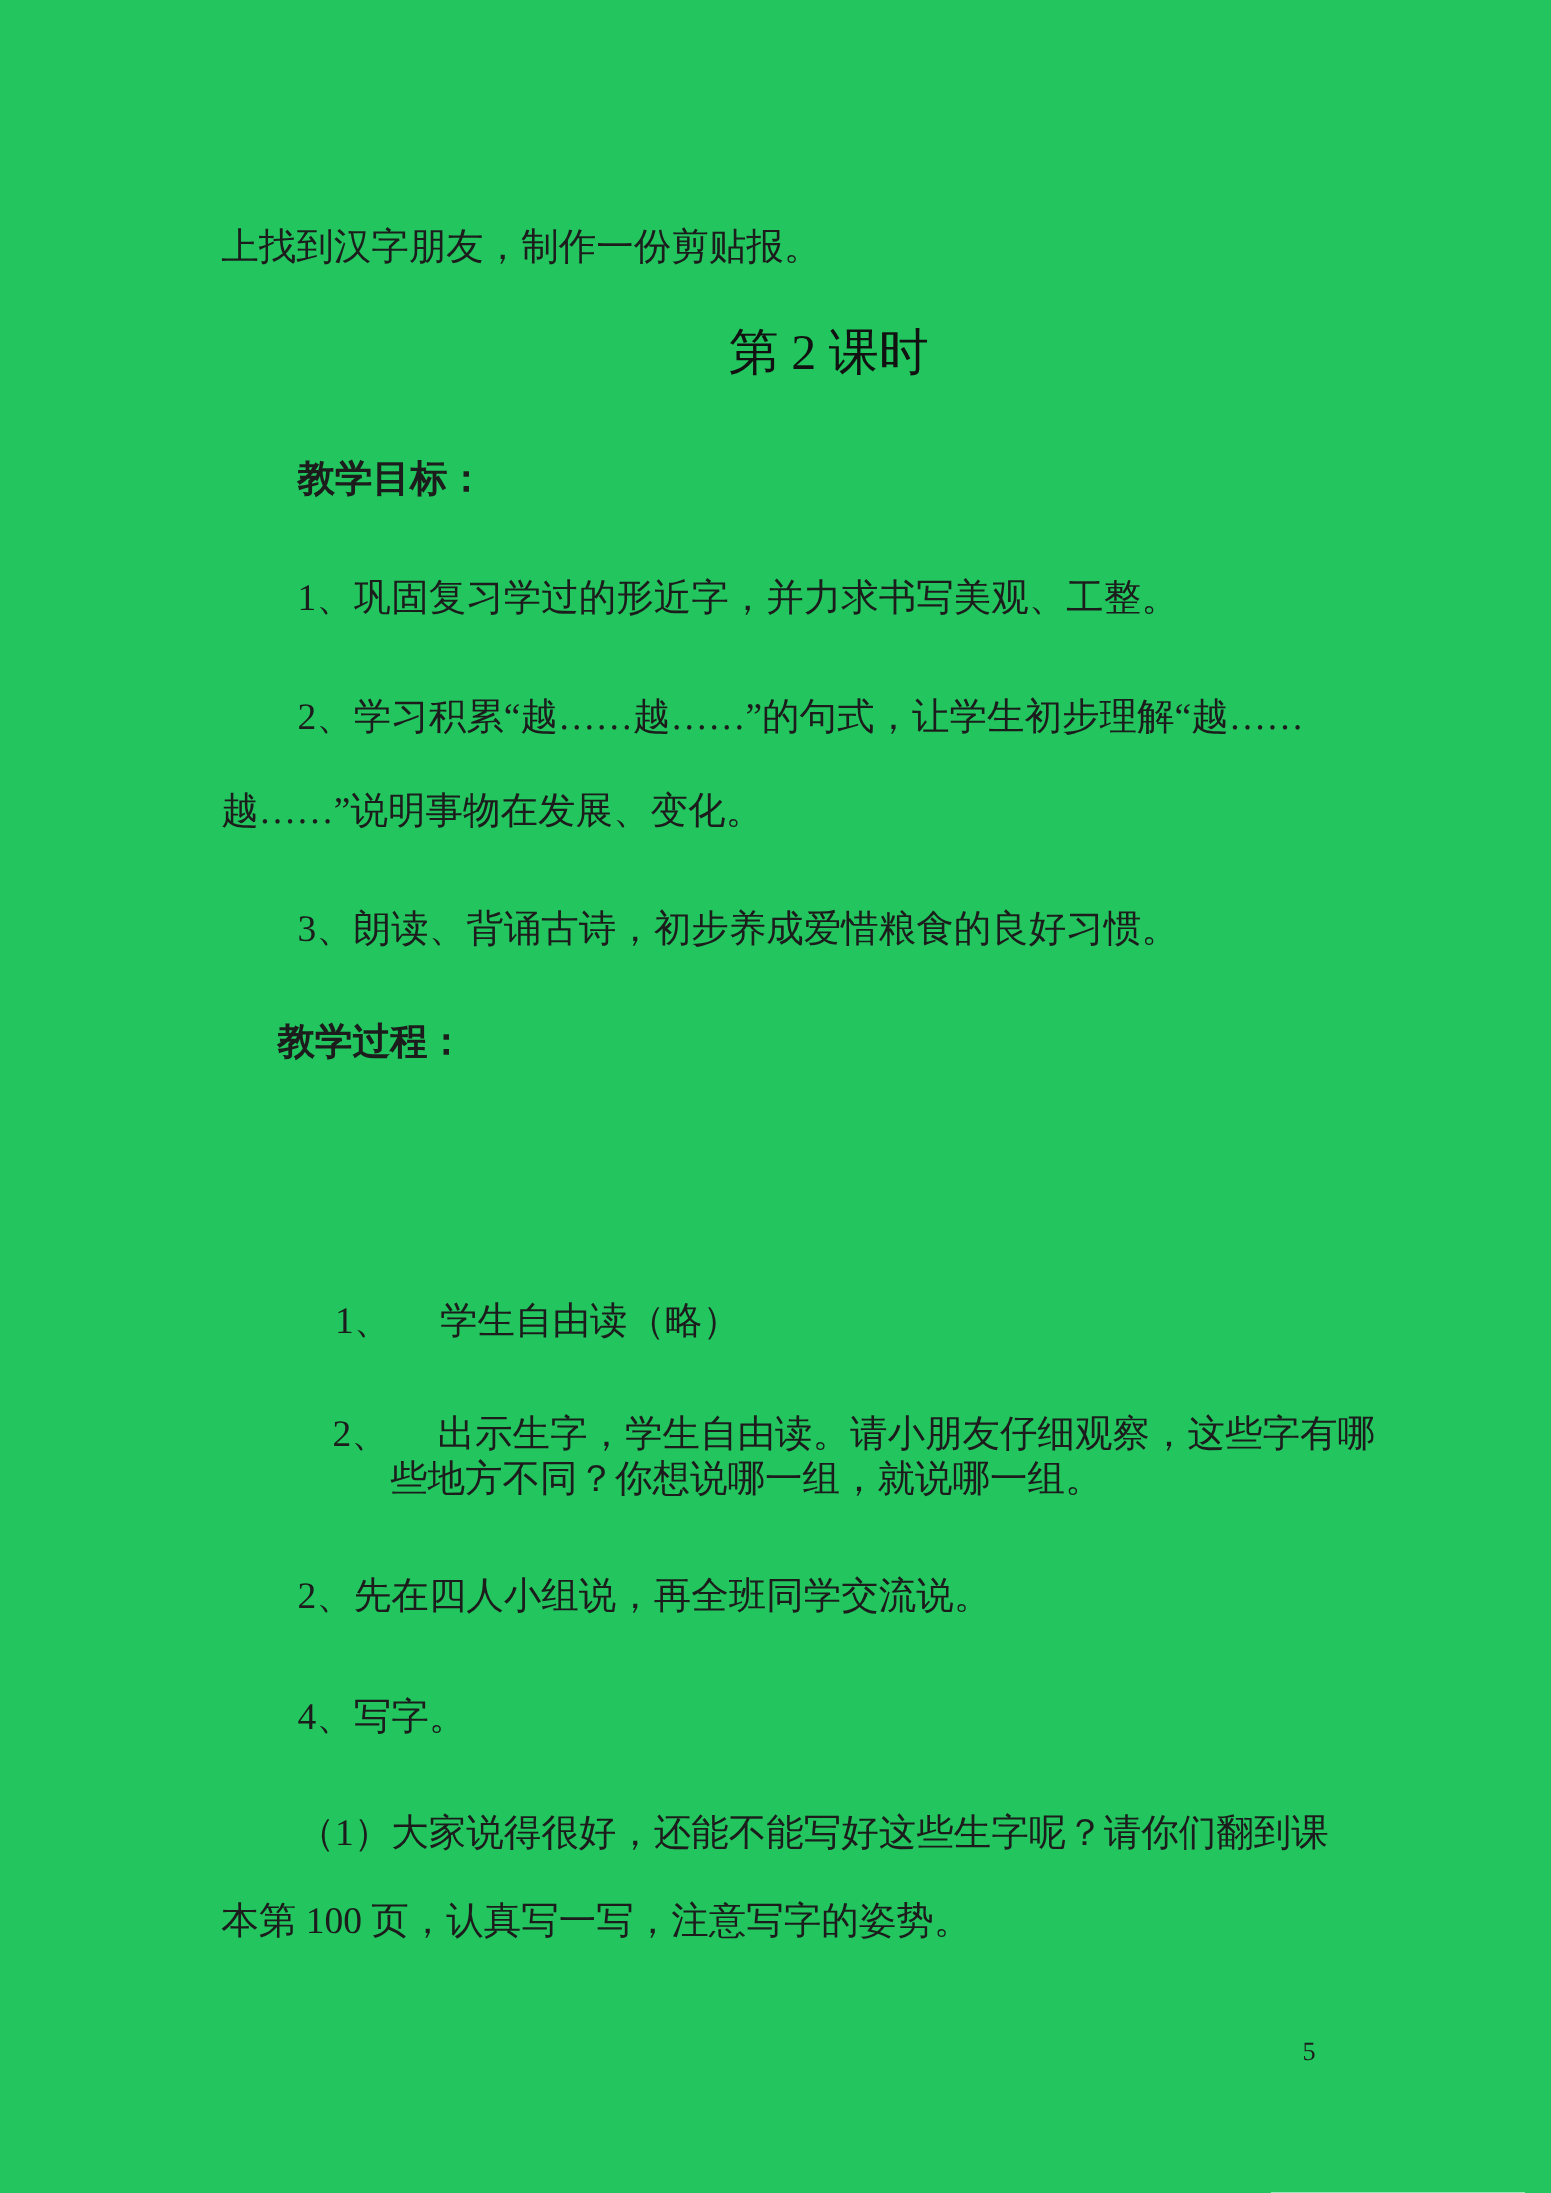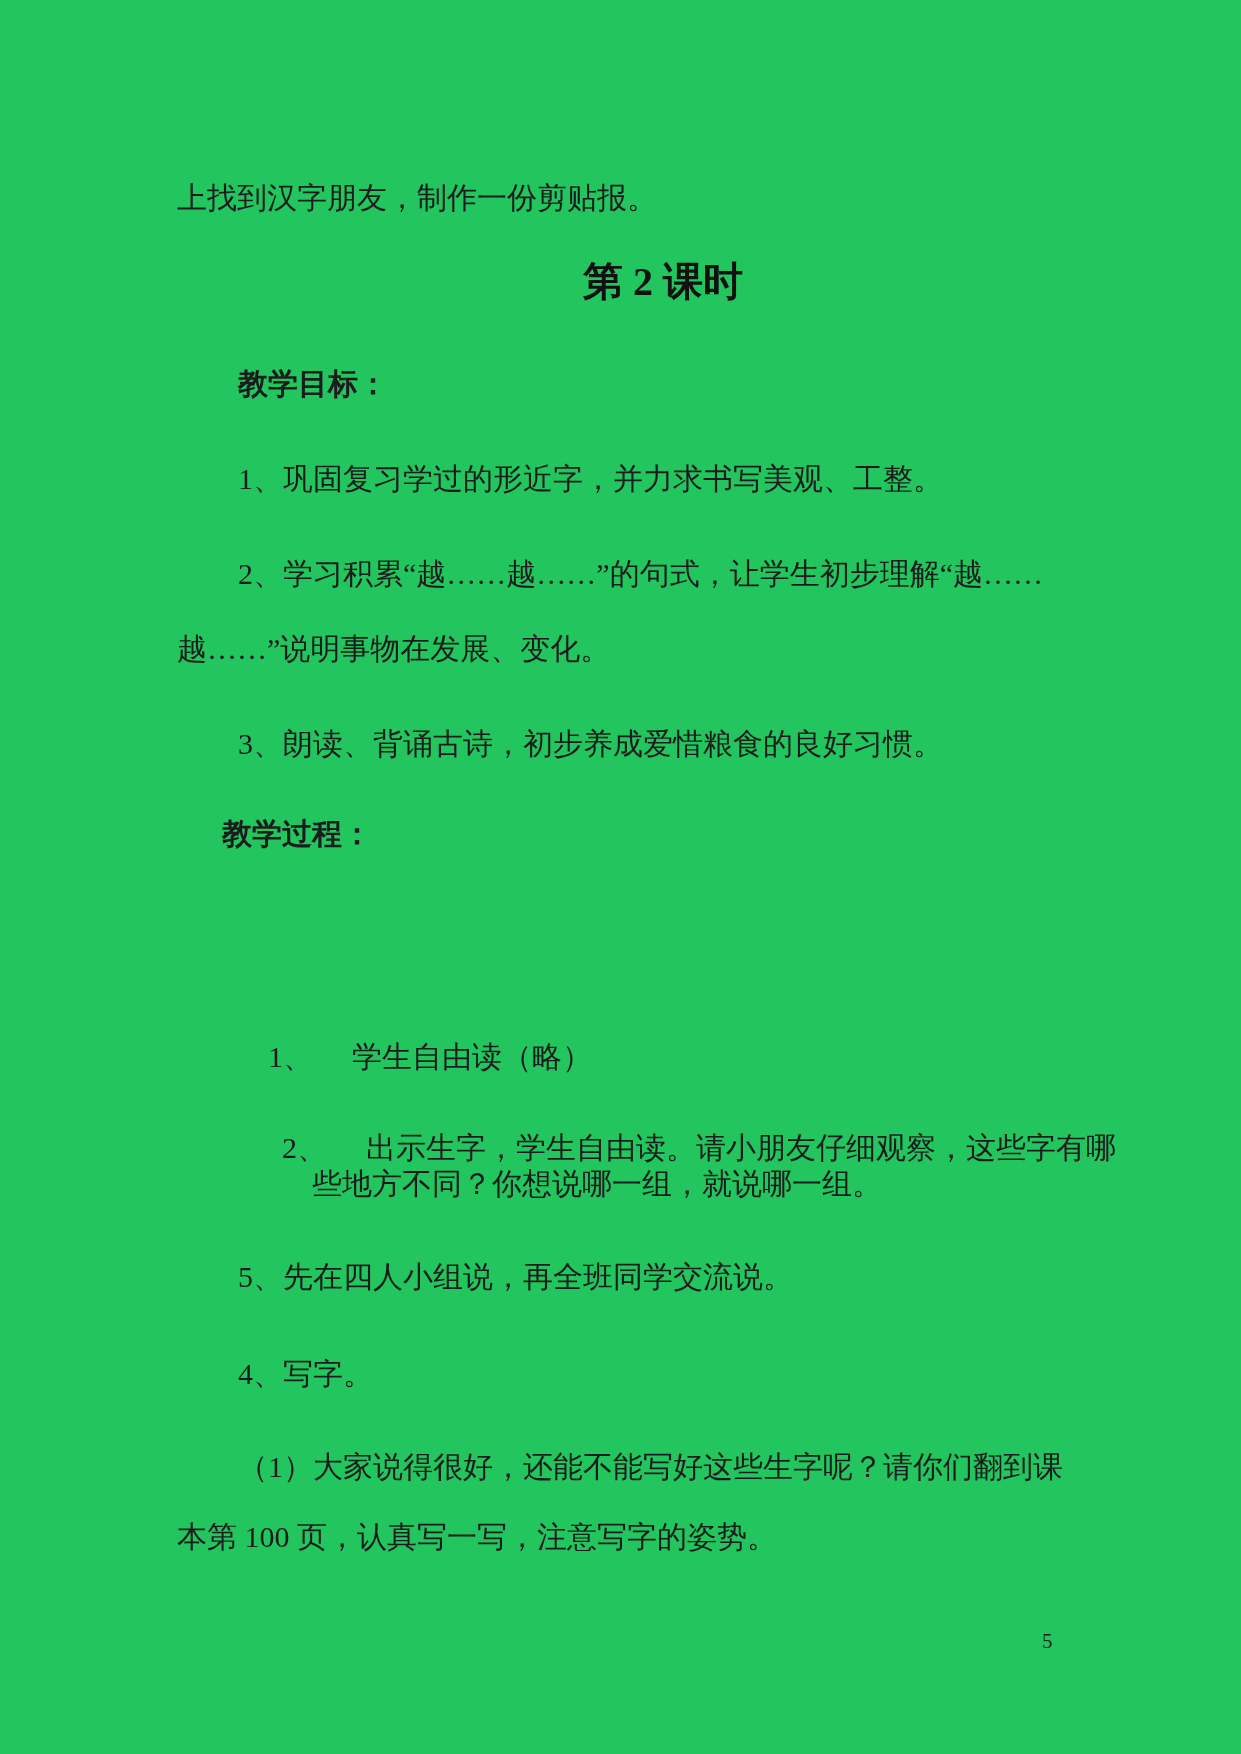--- a/index.html
+++ b/index.html
@@ -29,21 +29,21 @@
   }
   .song-regular {
     font-family: "Liberation Serif", "DejaVu Serif", serif;
     font-weight: normal;
   }
   .chapter-title {
     position: absolute;
     margin: 0;
     font-size: 40px;
     line-height: 48px;
-    font-weight: bold;
+    font-weight: normal;
     white-space: pre;
     color: #111111;
     font-family: "Liberation Serif", "DejaVu Serif", serif;
   }
   .sec-num {
     display: inline-block;
     width: 75px;
   }
   .step-num {
     display: inline-block;
@@ -75,27 +75,27 @@
 
   <div class="line" style="top:726px; left:238px;">3、朗读、背诵古诗，初步养成爱惜粮食的良好习惯。</div>
 
   <div class="line hei" style="top:816px; left:222px;">教学过程：</div>
 
 
   <div class="line" style="top:1003px; left:238px;">
     <span class="step-num">1、</span><span>学生自由读（略）</span>
   </div>
 
-  <div class="line" style="top:1094px; left:252px;">
+  <div class="line" style="top:1094px; left:236px;">
     <span class="step-num">2、</span><span>出示生字，学生自由读。请小朋友仔细观察，这些字有哪</span>
   </div>
 
   <div class="line" style="top:1166px; left:312px;">些地方不同？你想说哪一组，就说哪一组。</div>
 
-  <div class="line" style="top:1259px; left:238px;">5、先在四人小组说，再全班同学交流说。</div>
+  <div class="line" style="top:1259px; left:238px;">2、先在四人小组说，再全班同学交流说。</div>
 
   <div class="line" style="top:1356px; left:238px;">4、写字。</div>
 
   <div class="line" style="top:1449px; left:238px;">（1）大家说得很好，还能不能写好这些生字呢？请你们翻到课</div>
 
   <div class="line" style="top:1519px; left:177px;">本第 100 页，认真写一写，注意写字的姿势。</div>
 
   <div class="page-number" style="top:1628px; left:1042px;">5</div>
 
 </div>

